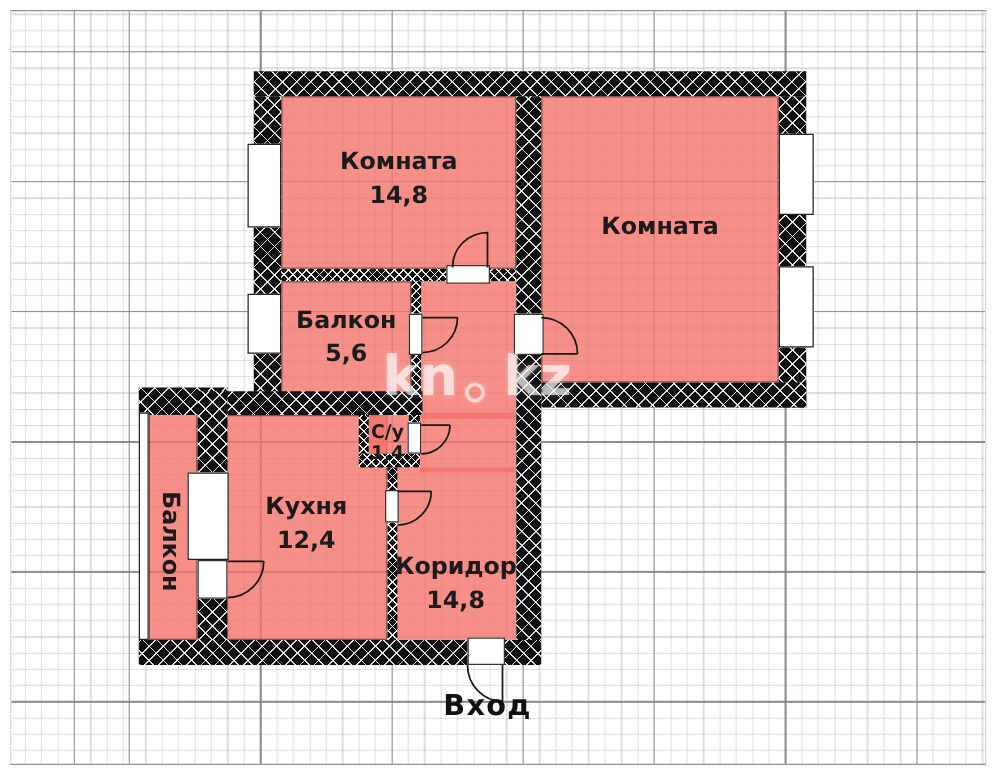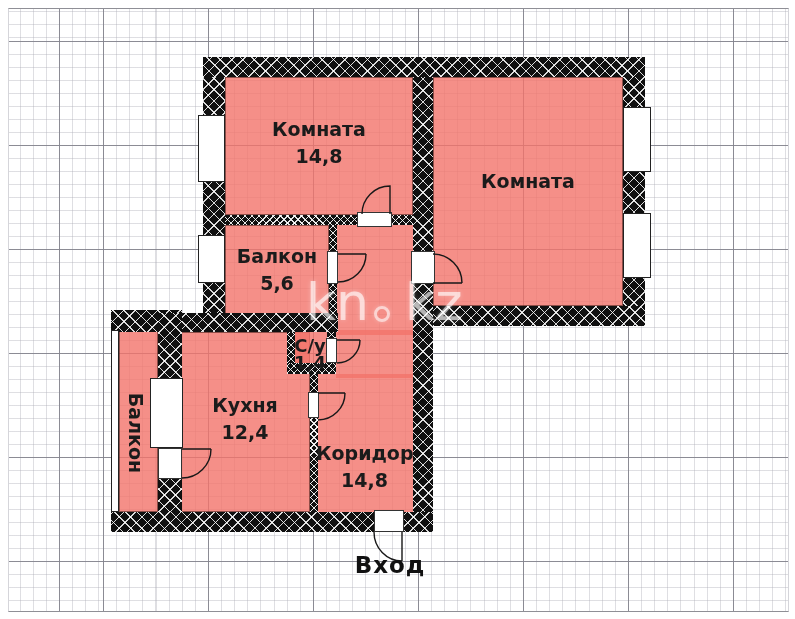--- a/index.html
+++ b/index.html
@@ -23,27 +23,27 @@
       repeating-linear-gradient(45deg, rgba(255,255,255,.85) 0 1px, transparent 1px 8px),
       repeating-linear-gradient(-45deg, rgba(255,255,255,.85) 0 1px, transparent 1px 8px);}
   .wall.thin{background-image:
       repeating-linear-gradient(45deg, rgba(255,255,255,.9) 0 1px, transparent 1px 5px),
       repeating-linear-gradient(-45deg, rgba(255,255,255,.9) 0 1px, transparent 1px 5px);}
   .win{position:absolute;background:#fff;border:1px solid #222;box-sizing:border-box;}
   .gap{position:absolute;background:#fff;border:1px solid #333;box-sizing:border-box;}
   .glaz{position:absolute;background:#fff;border:1px solid #222;box-sizing:border-box;}
   .label{position:absolute;text-align:center;font-weight:bold;color:var(--label, #1b1b1b);
          font-size:19px;line-height:27px;white-space:nowrap;}
-  .label.small{font-size:18px;line-height:17px;}
+  .label.small{font-size:15px;line-height:17px;}
   .label.vert{transform:rotate(90deg);}
   .entrance{position:absolute;font-weight:bold;color:#111;font-size:23px;line-height:30px;
             text-align:center;letter-spacing:1px;}
   .arcs{position:absolute;left:0;top:0;pointer-events:none;}
   .wm{position:absolute;left:306px;top:276px;display:flex;align-items:flex-end;
-      font-weight:normal;font-size:52px;line-height:52px;color:var(--watermark, rgba(255,255,255,.62));
+      font-weight:bold;font-size:44px;line-height:52px;color:var(--watermark, rgba(255,255,255,.62));
       text-shadow:0 0 5px rgba(255,255,255,.30);z-index:30;}
   .wm .ring{display:inline-block;width:10px;height:10px;border:3.5px solid rgba(255,255,255,.62);
       border-radius:50%;margin:0 5px 6px 5px;box-shadow:0 0 4px rgba(255,255,255,.3);}
   .wm .kz{margin-left:10px;}
 </style>
 </head>
 <body>
 
 <div class="canvas">
   <div class="grid"></div>

